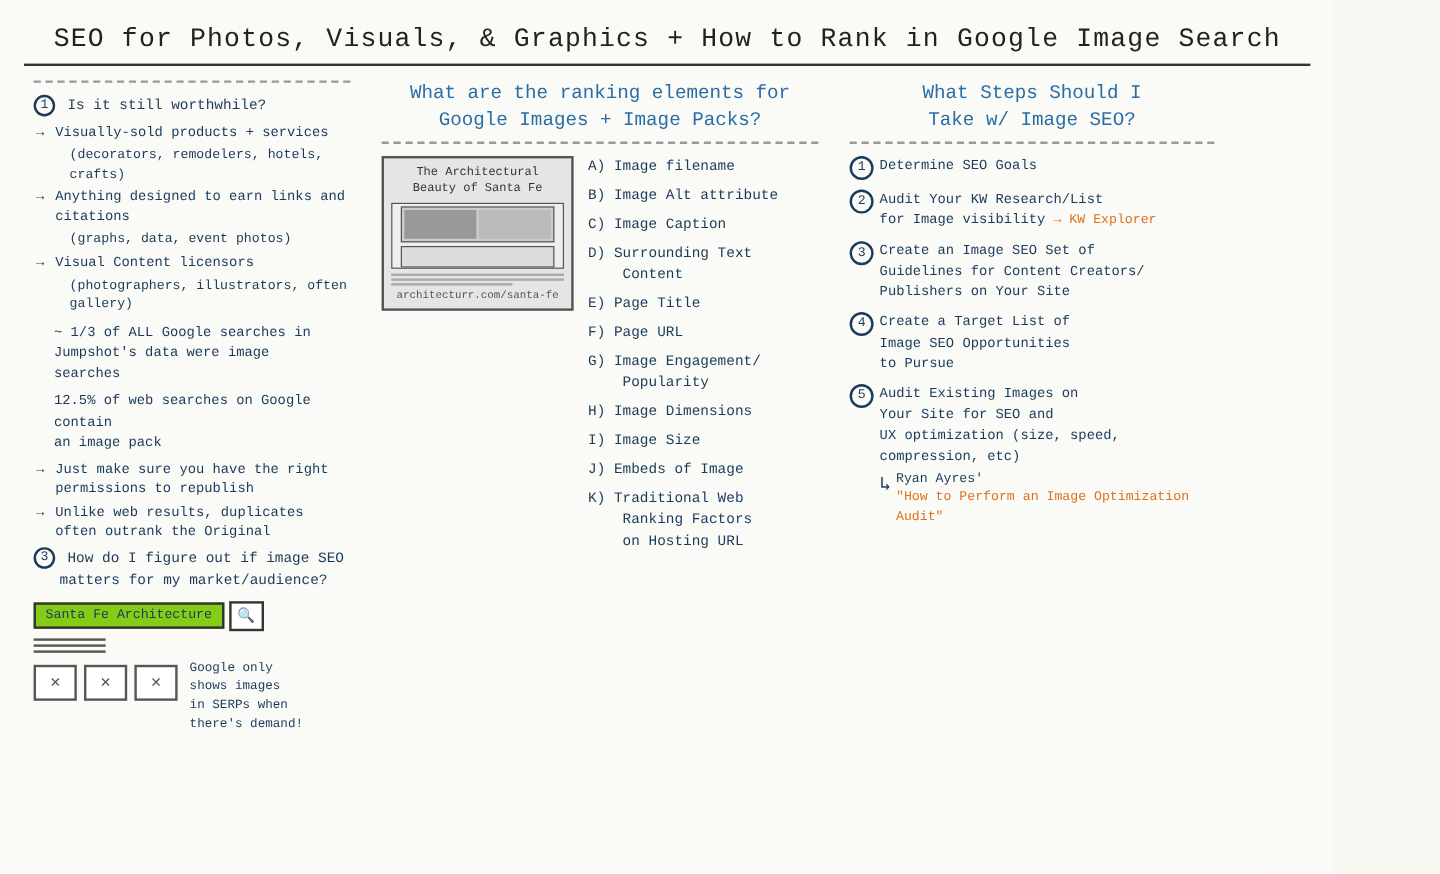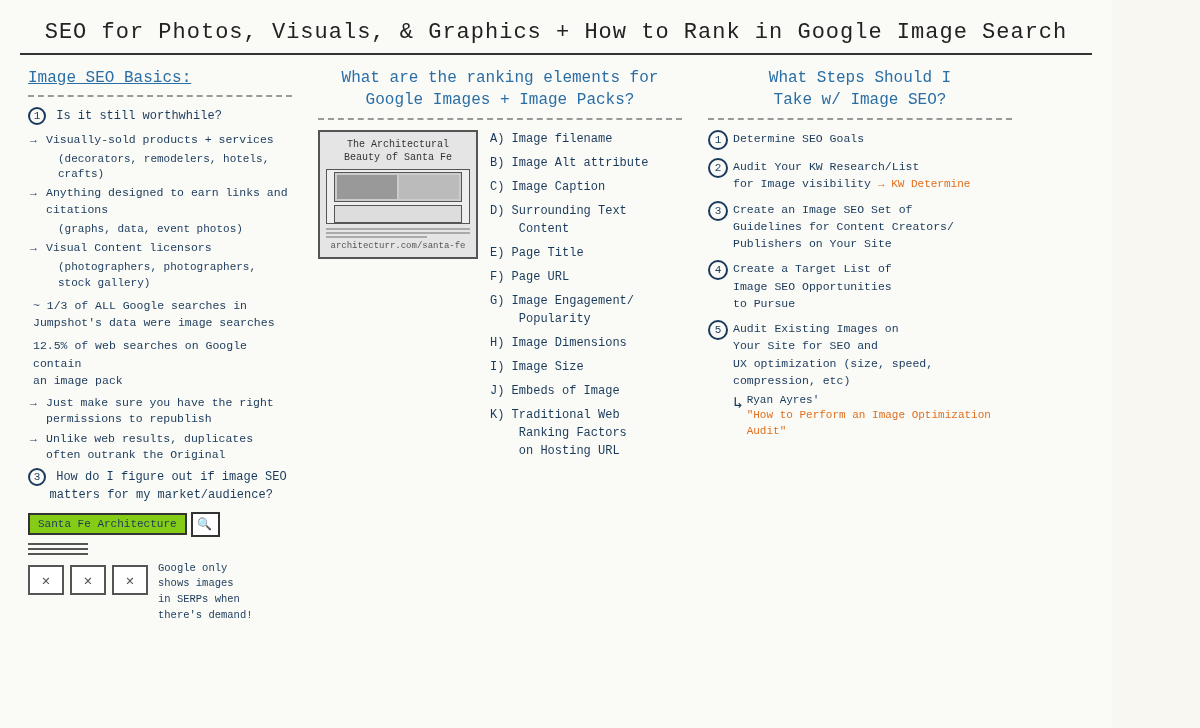--- a/index.html
+++ b/index.html
@@ -110,21 +110,21 @@
       padding-left: 30px;
       font-size: 11px;
       color: #1a3a5c;
       line-height: 1.4;
       margin-bottom: 3px;
     }
 
     .stat-text {
       font-size: 11.5px;
       color: #1a3a5c;
-      margin: 6px 0;
+      margin: 6px 12px;
       padding-left: 5px;
       line-height: 1.5;
     }
 
     
     .search-box-drawing {
       display: flex;
       align-items: center;
       margin: 8px 0 6px 0;
       gap: 4px;
@@ -312,39 +312,38 @@
 
 <div class="whiteboard">
 
   <div class="title-section">
     <span class="title-text">SEO for Photos, Visuals, &amp; Graphics + How to Rank in Google Image Search</span>
   </div>
 
   <div class="content-grid">
 
     <div class="column left-col">
-      <div class="column-header">Image SEO Basics:</div>
       <div class="dashed-line"></div>
 
       <div class="item">
         <span class="item-circle">1</span>
         <span>Is it still worthwhile?</span>
       </div>
       <div class="arrow-item">
         Visually-sold products + services
       </div>
       <div class="sub-item">(decorators, remodelers, hotels, crafts)</div>
       <div class="arrow-item">
         Anything designed to earn links and citations
       </div>
       <div class="sub-item">(graphs, data, event photos)</div>
       <div class="arrow-item">
         Visual Content licensors
       </div>
-      <div class="sub-item">(photographers, photographers, stock gallery)</div>
+      <div class="sub-item">(photographers, illustrators, often gallery)</div>
 
       <div class="stat-text">
         ~ 1/3 of ALL Google searches in<br>Jumpshot's data were image searches
       </div>
       <div class="stat-text">
         12.5% of web searches on Google contain<br>an image pack
       </div>
 
       <div class="arrow-item">
         Just make sure you have the right permissions to republish
@@ -434,21 +433,21 @@
 
       <div class="step-item">
         <span class="step-circle">1</span>
         <span class="step-text">Determine SEO Goals</span>
       </div>
 
       <div class="step-item">
         <span class="step-circle">2</span>
         <span class="step-text">
           Audit Your KW Research/List<br>for Image visibility
-          <span style="color:#e07020; font-size:11px;"> → KW Determine</span>
+          <span style="color:#e07020; font-size:11px;"> → KW Explorer</span>
         </span>
       </div>
 
       <div class="step-item">
         <span class="step-circle">3</span>
         <span class="step-text">
           Create an Image SEO Set of<br>Guidelines for Content Creators/<br>Publishers on Your Site
         </span>
       </div>
 

